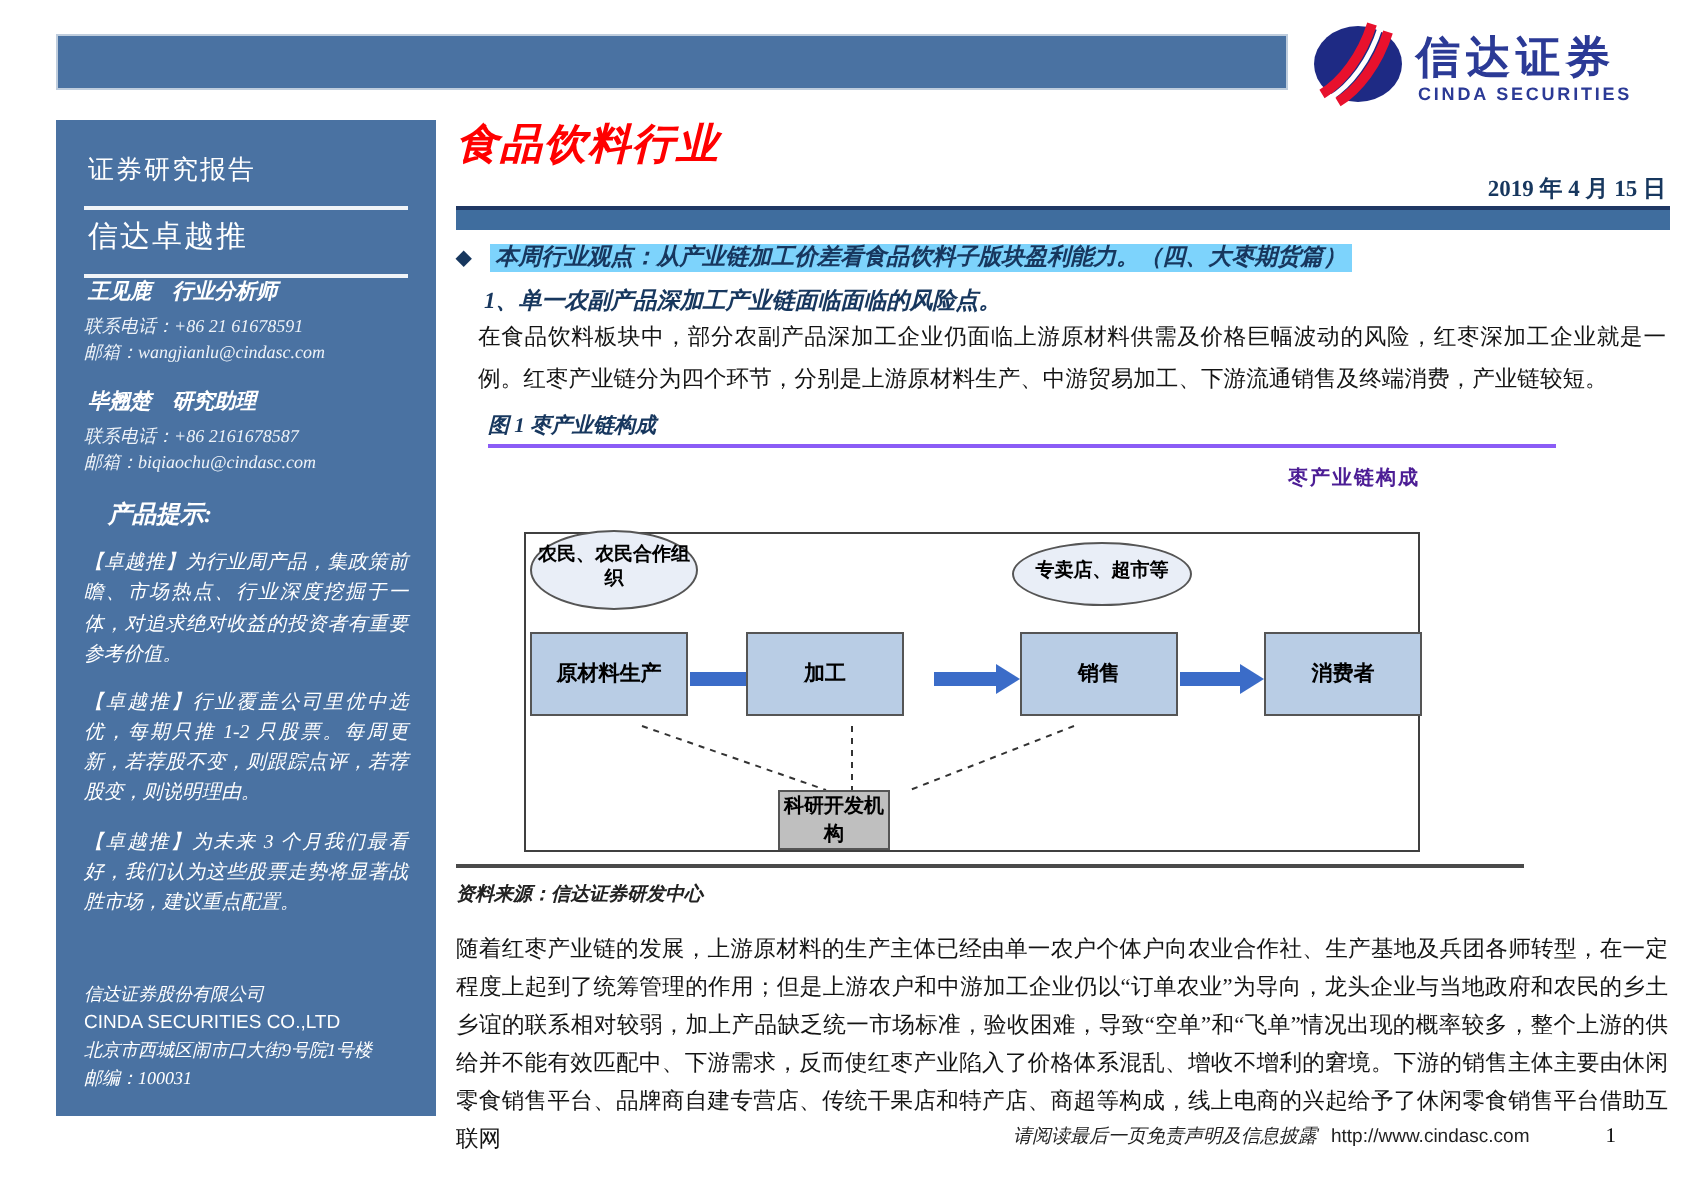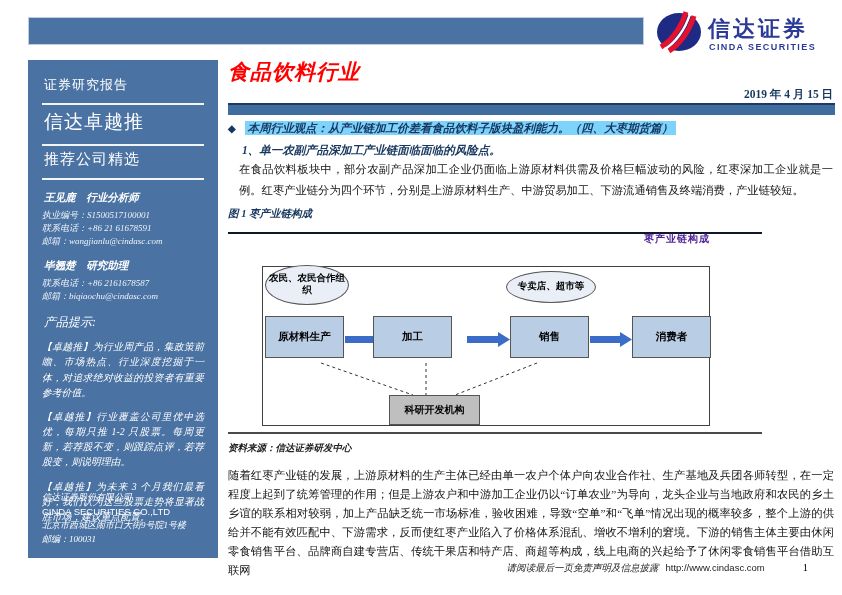--- a/index.html
+++ b/index.html
@@ -17,68 +17,68 @@
   .logo { position:absolute; left:656px; top:6px; width:180px; height:52px; }
 
   
   .sidebar {
     position:absolute; left:28px; top:60px; width:190px; height:498px;
     background:#4A72A2; color:#fff; padding:12px 14px 12px 14px;
   }
   .nav-item { font-weight:bold; letter-spacing:1px; padding:4px 0 9px 2px;
     border-bottom:2px solid rgba(255,255,255,.92); }
   .nav-item.n0 { font-size:13px; font-weight:normal; }
-  .nav-item.n1 { font-size:19px; font-weight:normal; }
+  .nav-item.n1 { font-size:15px; font-weight:normal; }
   .nav-item.n2 { font-size:15px; font-weight:normal; margin-bottom:11px; }
   .analyst { margin-bottom:11px; }
   .a-name { font-size:10.5px; font-weight:bold; font-style:italic; margin-bottom:4px; padding-left:2px; }
   .a-name .role { margin-left:8px; }
   .a-line { font-size:9px; font-style:italic; line-height:1.45; color:#eef3f9; }
-  .tips-heading { font-size:12px; font-weight:normal; font-style:italic; margin:8px 0 8px 2px; }
+  .tips-heading { font-size:12px; font-weight:bold; font-style:italic; margin:8px 0 8px 12px; }
   .tip { font-size:9.8px; font-style:italic; line-height:1.55; text-align:justify; margin-bottom:9px; }
   .company { position:absolute; left:14px; right:8px; bottom:12px; }
   .company .c-cn { font-size:9px; font-style:italic; line-height:1.5; }
   .company .c-en { font-family:"Liberation Sans", sans-serif; font-size:9.5px; line-height:1.5; }
 
   
   .main { position:absolute; left:228px; top:58px; width:607px; height:500px; }
   .report-title { position:absolute; left:0; top:0; font-size:21px; font-weight:bold;
     font-style:italic; color:#FF0000; letter-spacing:1px; }
   .date { position:absolute; right:2px; top:29px; font-size:11.5px; font-weight:bold; color:#17375E; }
   .date-bar { position:absolute; left:0; top:45px; width:607px; height:12px;
     background:#3F6D9E; border-top:2px solid #1F3864; }
   .viewpoint { position:absolute; left:0; top:63px; font-size:11.5px; font-weight:bold;
     font-style:italic; color:#17375E; }
   .viewpoint .diamond { font-style:normal; font-size:10px; margin-right:6px; }
   .viewpoint .hl { background:#7dd3fc; padding:1px 3px; }
   .section-heading { position:absolute; left:14px; top:85px; font-size:11.5px;
     font-weight:bold; font-style:italic; color:#17375E; }
   .para1 { position:absolute; left:11px; top:101px; width:594px; font-size:11.3px;
     line-height:21px; text-align:justify; color:#141414; }
-  .caption-row { position:absolute; left:0; top:145px; width:534px;
-    border-bottom:2px solid #0f172a; padding-bottom:11px; }
+  .caption-row { position:absolute; left:16px; top:145px; width:534px;
+    border-bottom:2px solid #8b5cf6; padding-bottom:1px; }
   .caption-row span { font-size:10.5px; font-weight:bold; font-style:italic; color:#17375E; }
 
   .figure { position:absolute; left:0; top:166px; width:534px; height:206px; }
   .fig-title { position:absolute; left:34px; top:8px; width:448px; text-align:right;
     font-size:10px; font-weight:bold; color:#4c1d95; letter-spacing:1px; }
   .fig-box { position:absolute; left:34px; top:42px; width:448px; height:160px;
     border:1px solid #404040; background:#fff; }
   .node { position:absolute; display:flex; align-items:center; justify-content:center;
     text-align:center; font-weight:bold; color:#000; }
   .ellipse { background:#E9EEF7; border:1px solid #555; border-radius:50%;
     font-size:9.5px; line-height:1.25; }
   .e0 { left:2px;   top:-2px; width:84px; height:40px; }
   .e1 { left:124px; top:4px;  width:76px; height:32px; }
   .e2 { left:243px; top:4px;  width:90px; height:32px; }
   .chain-box { background:#B9CDE5; border:1px solid #555; font-size:10.5px;
     top:49px; width:79px; height:42px; }
   .b0 { left:2px; } .b1 { left:110px; } .b2 { left:247px; } .b3 { left:369px; }
   .support-box { background:#BFBFBF; border:1px solid #555; font-size:10px;
-    left:126px; top:128px; width:91px; height:30px; }
+    left:126px; top:128px; width:56px; height:30px; }
   .fig-lines { position:absolute; left:0; top:0; }
 
   .source-row { position:absolute; left:0; top:374px; width:534px;
     border-top:2px solid #4a4a4a; padding-top:3px;font-weight:bold; }
   .source-row span { font-size:9.5px; font-style:italic; color:#222; }
   .para2 { position:absolute; left:0; top:408px; width:606px; font-size:11.3px;
     line-height:19px; text-align:justify; color:#141414; }
 
   
   .footer { position:absolute; left:228px; top:562px; width:606px; display:flex;
@@ -105,30 +105,26 @@
     </svg>
   </div>
 
   <aside class="sidebar">
     <div class="nav-item n0">
       <span>证券研究报告</span>
     </div>
     <div class="nav-item n1">
       <span>信达卓越推</span>
     </div>
-    <div class="nav-item n2">
-      <span>推荐公司精选</span>
-    </div>
 
     <div class="analyst">
       <div class="a-name">
         <span>王见鹿</span>
         <span class="role">行业分析师</span>
       </div>
-      <div class="a-line">执业编号：S1500517100001</div>
       <div class="a-line">联系电话：+86 21 61678591</div>
       <div class="a-line">邮箱：wangjianlu@cindasc.com</div>
     </div>
 
     <div class="analyst">
       <div class="a-name">
         <span>毕翘楚</span>
         <span class="role">研究助理</span>
       </div>
       <div class="a-line">联系电话：+86 2161678587</div>

